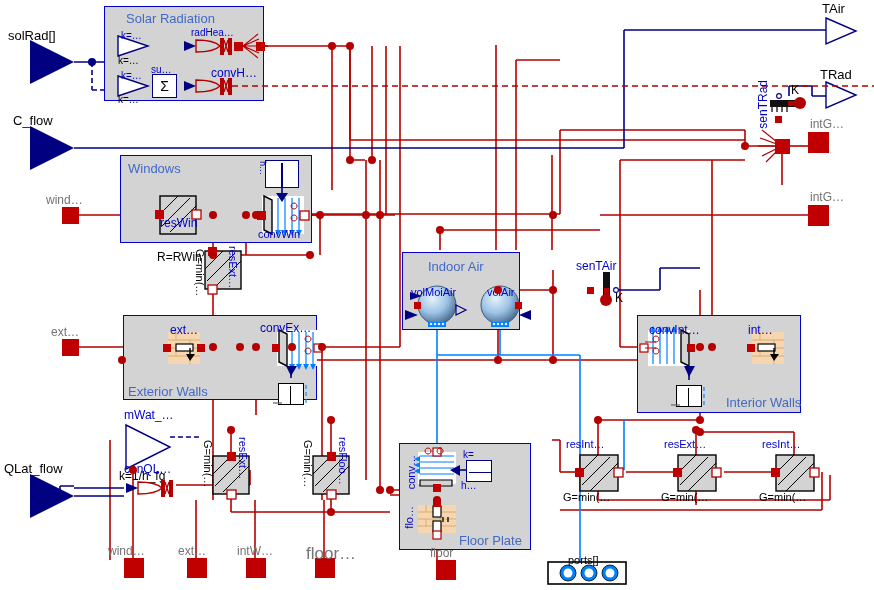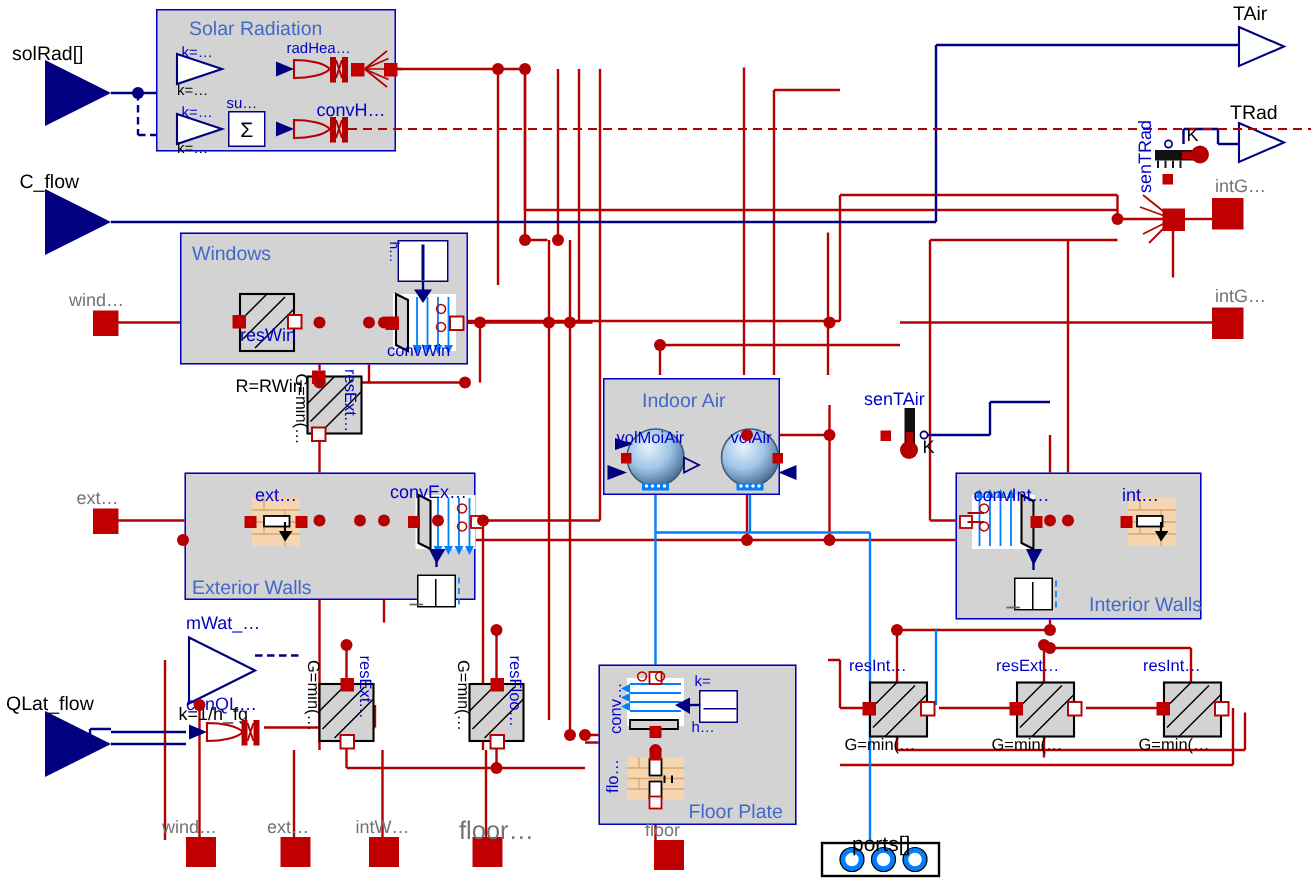--- a/index.html
+++ b/index.html
@@ -568,21 +568,21 @@
 
   <svg class="svgl" width="874" height="590">
     <rect x="548" y="562" width="78" height="22" fill="#ffffff" stroke="#000000" stroke-width="1.6"></rect>
     <circle cx="568" cy="573" r="8" fill="#0080ff" stroke="#000" stroke-width="0.8"></circle>
     <circle cx="568" cy="573" r="4.5" fill="#ffffff"></circle>
     <circle cx="589" cy="573" r="8" fill="#0080ff" stroke="#000" stroke-width="0.8"></circle>
     <circle cx="589" cy="573" r="4.5" fill="#ffffff"></circle>
     <circle cx="610" cy="573" r="8" fill="#0080ff" stroke="#000" stroke-width="0.8"></circle>
     <circle cx="610" cy="573" r="4.5" fill="#ffffff"></circle>
   </svg>
-  <div class="lbl blk-lbl" style="left:568px;top:555px;font-size:14px;">ports[]</div>
+  <div class="lbl blk-lbl" style="left:568px;top:555px;font-size:11px;">ports[]</div>
 
   <svg class="svgl" width="874" height="590">
     <g fill="#000080">
       <circle cx="92" cy="62" r="4"></circle>
         <circle cx="60" cy="496" r="4"></circle>
     </g>
     <g fill="#b40000">
       <circle cx="332" cy="46" r="4"></circle>
         <circle cx="350" cy="46" r="4"></circle>
       <circle cx="320" cy="215" r="4"></circle>

